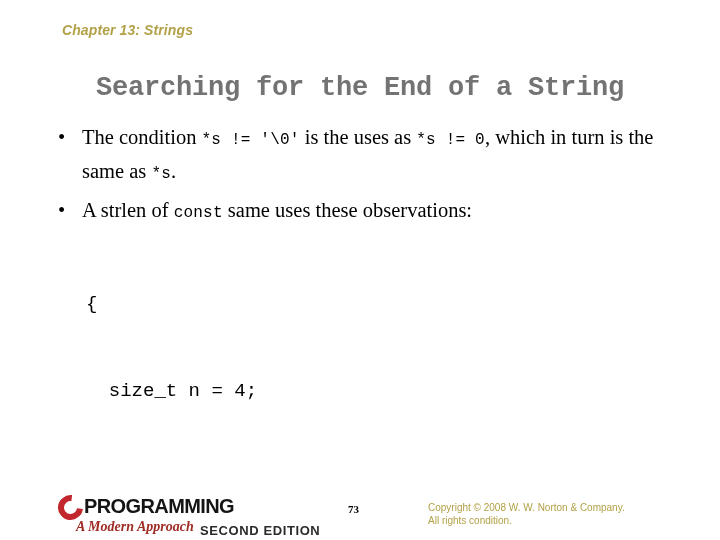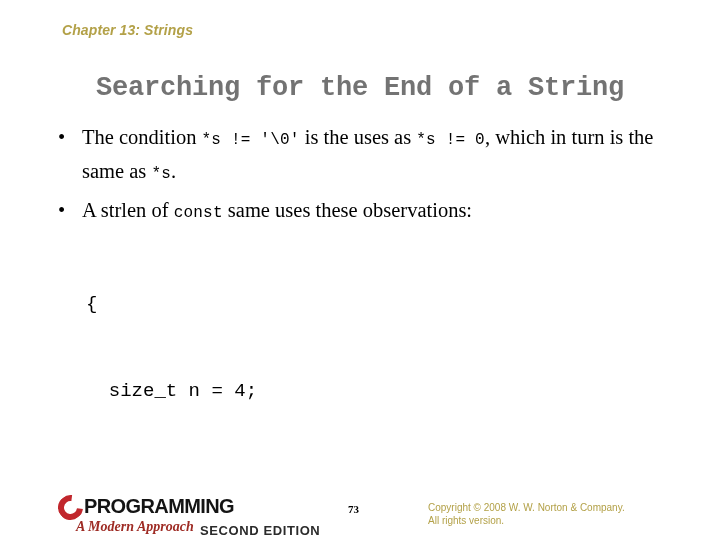--- a/index.html
+++ b/index.html
@@ -203,17 +203,17 @@
       <span class="logo-c"></span>
       <span class="logo-word">PROGRAMMING</span>
       <span class="logo-sub">A Modern Approach</span>
       <span class="logo-edition">SECOND EDITION</span>
     </div>
 
     <div id="page-number">73</div>
 
     <div id="copyright">
       <span class="copyright-line">Copyright © 2008 W. W. Norton &amp; Company.</span>
-      <span class="copyright-line">All rights version.</span>
+      <span class="copyright-line">All rights condition.</span>
     </div>
   </div>
 
 </div>
 
 </body></html>

